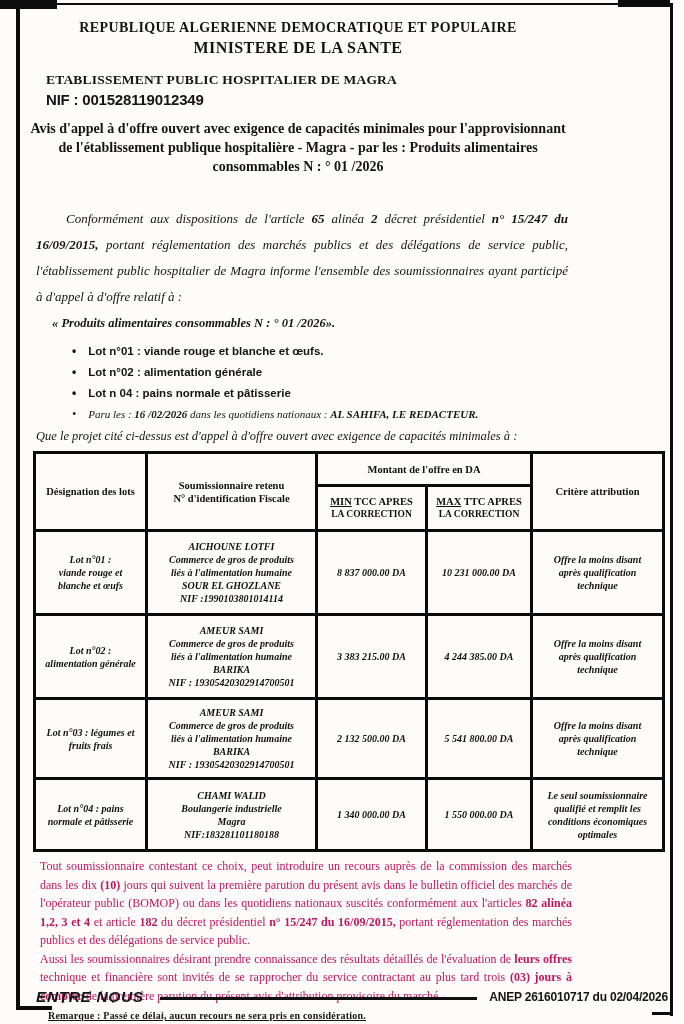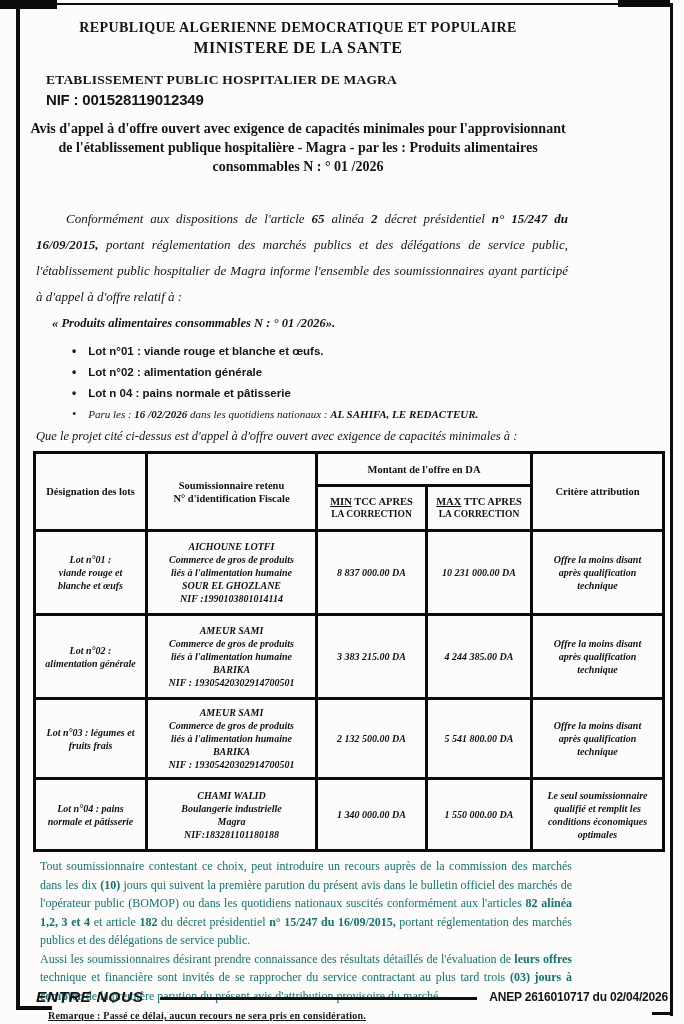--- a/index.html
+++ b/index.html
@@ -39,21 +39,21 @@
   table.award th,table.award td{border:3px solid #0a0a0a;padding:2px 3px;text-align:center;
         vertical-align:middle;font-weight:bold;color:#101010;}
   table.award th{font-size:10.5px;line-height:13px;}
   table.award td{font-size:10px;line-height:13px;font-style:italic;}
   .th-group{height:26px;}
   .th-sub{height:38px;font-size:10px;}
   .th-sub .l2{font-size:9.5px;}
   tr.r1{height:84px;} tr.r2{height:84px;} tr.r3{height:80px;} tr.r4{height:72px;}
   td.amount{font-size:10.5px;}
 
-  .foot-p{margin:5px 4px 0 20px;font-size:12px;line-height:18.5px;text-align:justify;color:#0f766e;}
+  .foot-p{margin:5px 4px 0 20px;font-size:12px;line-height:18.5px;text-align:justify;color:#be185d;}
   .foot-p.second{margin-top:0;}
   .remark{margin:5px 0 0 28px;font-size:10px;font-weight:bold;text-decoration:underline;letter-spacing:.2px;}
 
   .bottombar{position:absolute;left:36px;right:16px;top:988px;display:flex;align-items:center;}
   .brand{font-family:"Liberation Sans",sans-serif;font-weight:bold;font-style:italic;
          font-size:15.5px;letter-spacing:.6px;white-space:nowrap;}
   .brand-rule{flex:1;height:6px;border-bottom:3.5px solid #101010;margin:0 12px 4px 16px;}
   .anep{font-family:"Liberation Sans",sans-serif;font-weight:bold;font-size:12px;
         letter-spacing:-.2px;white-space:nowrap;margin-bottom:1px;}
 </style>

